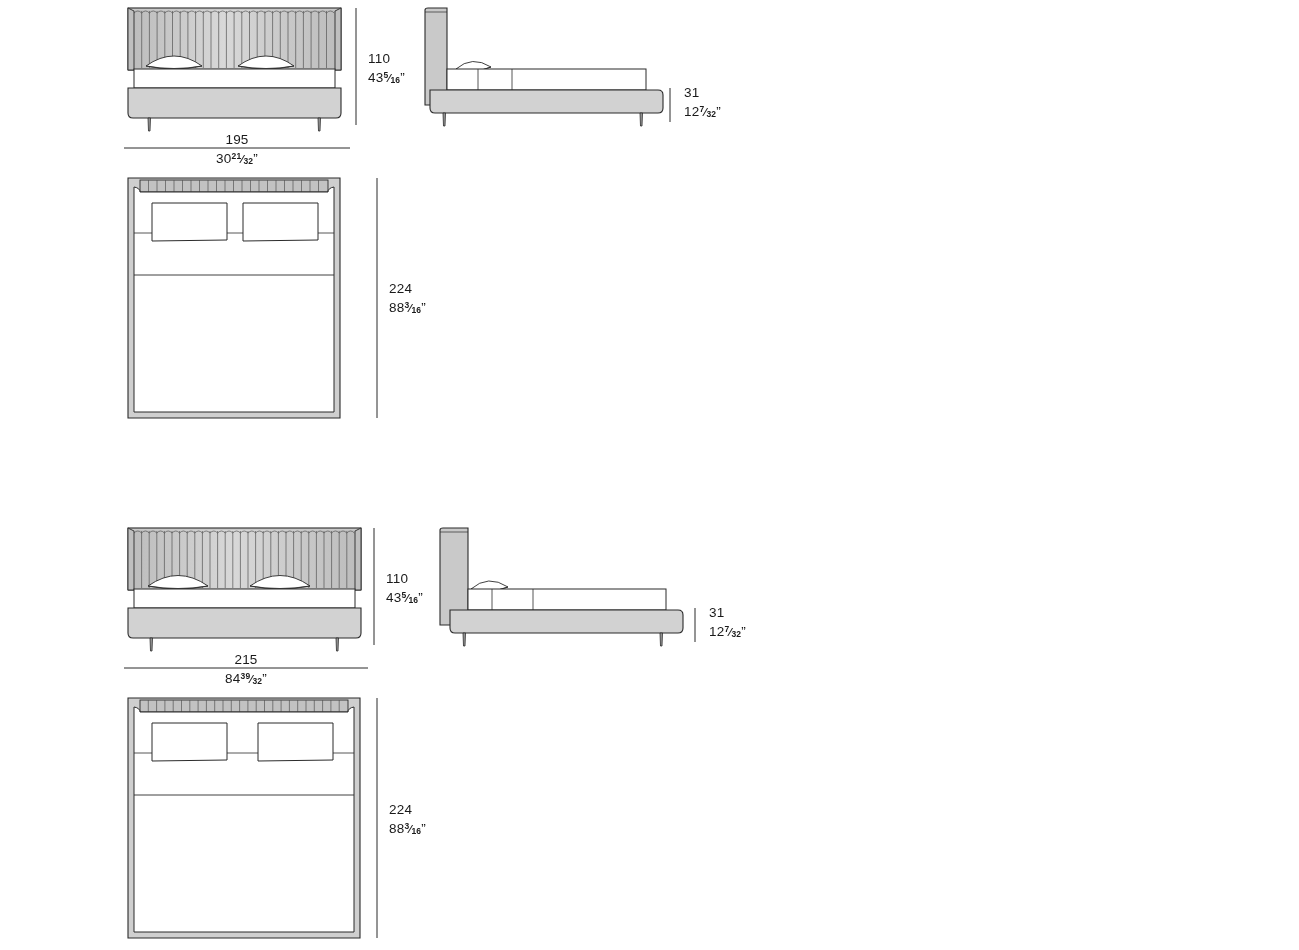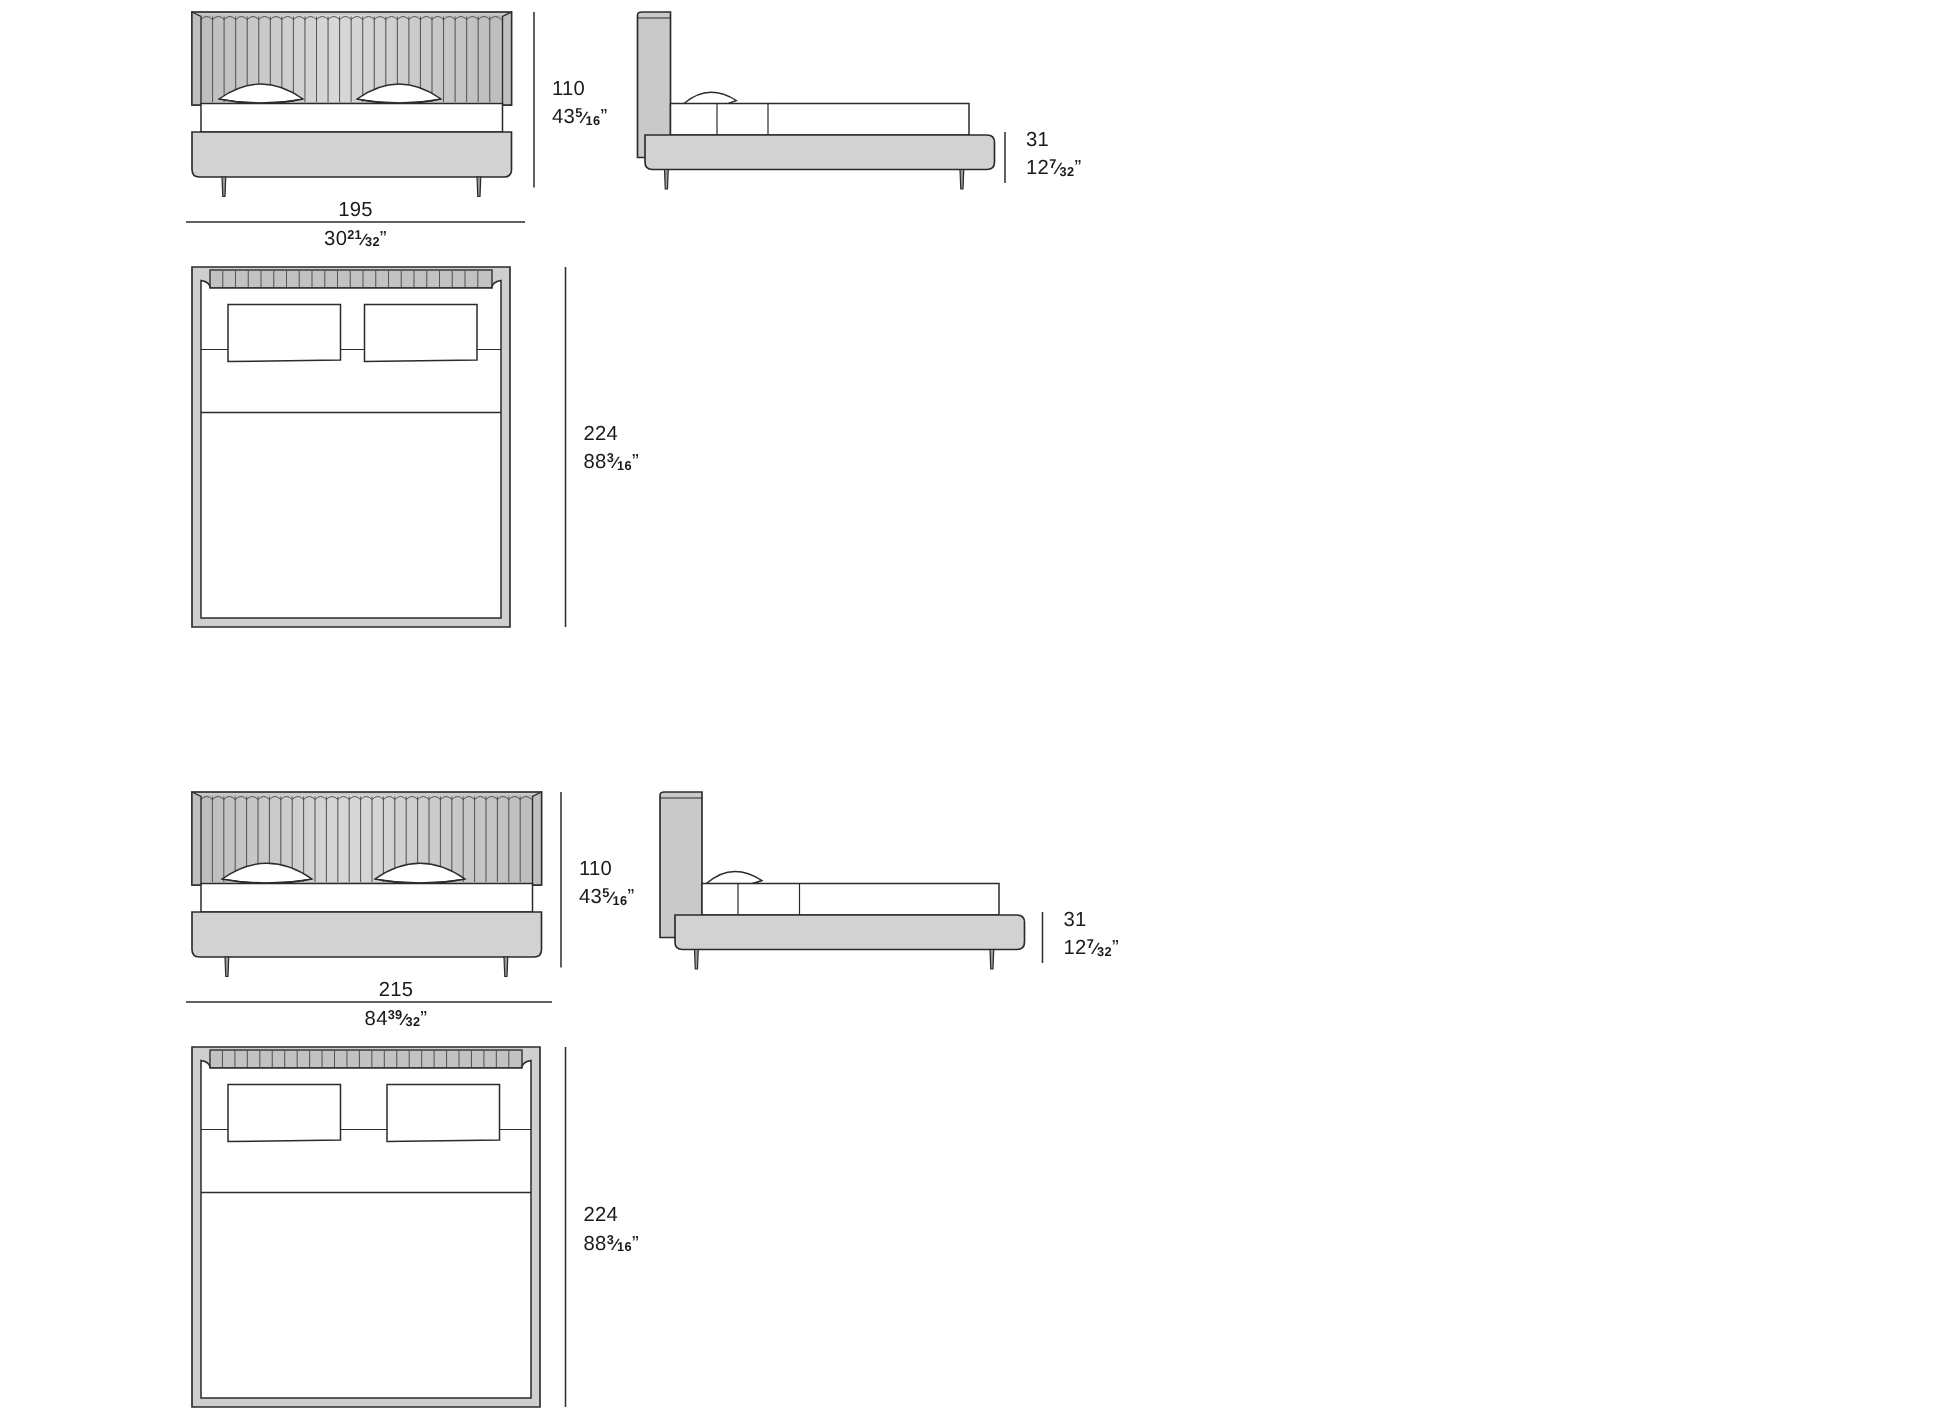--- a/index.html
+++ b/index.html
@@ -348,21 +348,21 @@
   <span class="imperial"><span>88</span><span class="frac"><span class="num">3</span><span class="sl">⁄</span><span class="den">16</span></span><span class="inchmark">”</span></span>
 </div>
 
 
 <div class="dimlabel" style="left:386px; top:570px;">
   <span class="metric">110</span>
   <span class="imperial"><span>43</span><span class="frac"><span class="num">5</span><span class="sl">⁄</span><span class="den">16</span></span><span class="inchmark">”</span></span>
 </div>
 
 
-<div class="dimlabel centered" style="left:204px; top:651px; width:120px;">
+<div class="dimlabel centered" style="left:186px; top:651px; width:120px;">
   <span class="metric">215</span>
   <span class="imperial"><span>84</span><span class="frac"><span class="num">39</span><span class="sl">⁄</span><span class="den">32</span></span><span class="inchmark">”</span></span>
 </div>
 
 
 <div class="dimlabel" style="left:709px; top:604px;">
   <span class="metric">31</span>
   <span class="imperial"><span>12</span><span class="frac"><span class="num">7</span><span class="sl">⁄</span><span class="den">32</span></span><span class="inchmark">”</span></span>
 </div>
 

